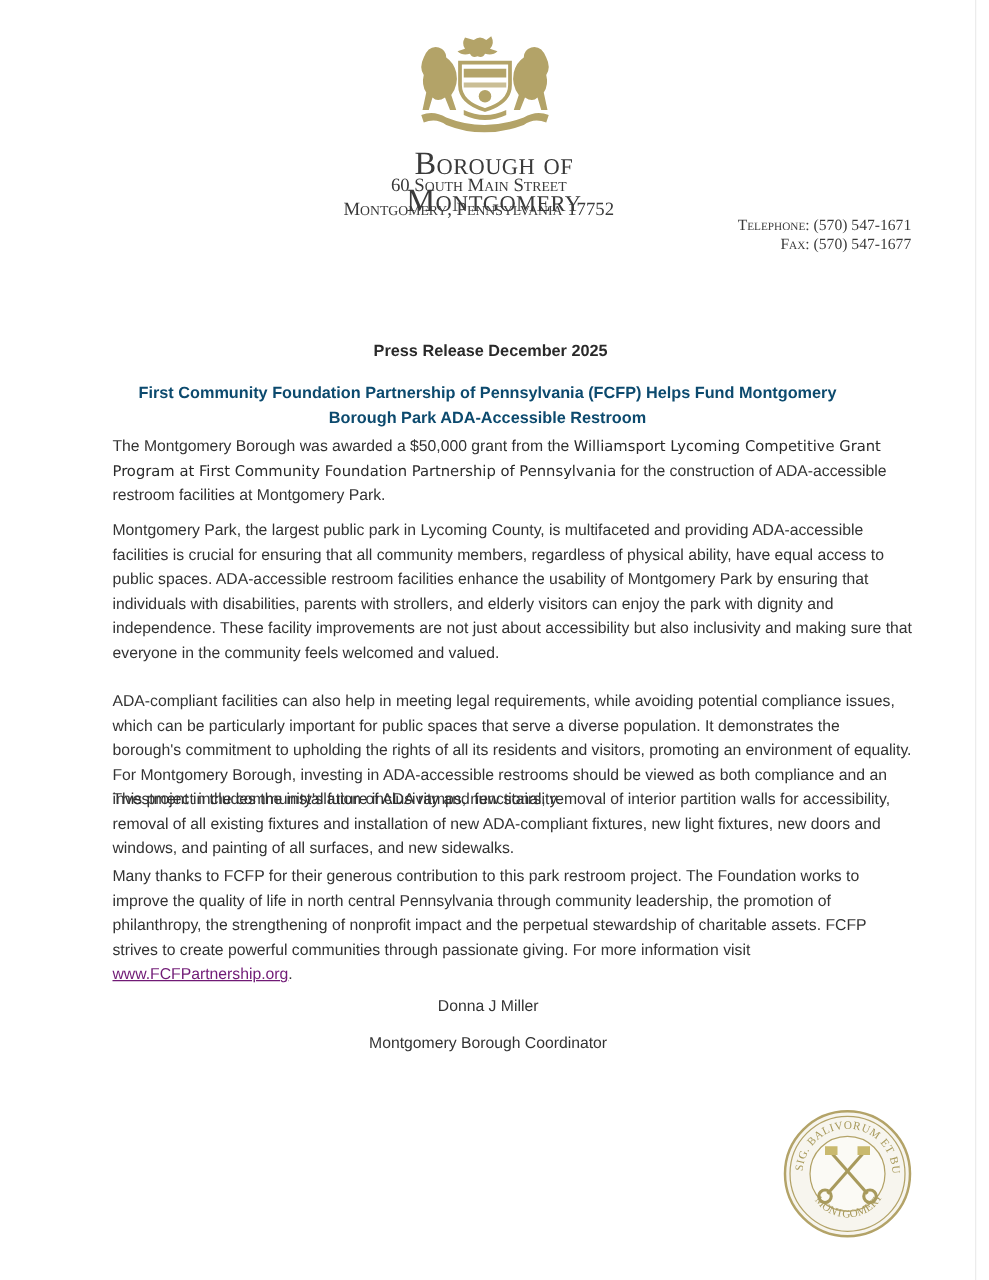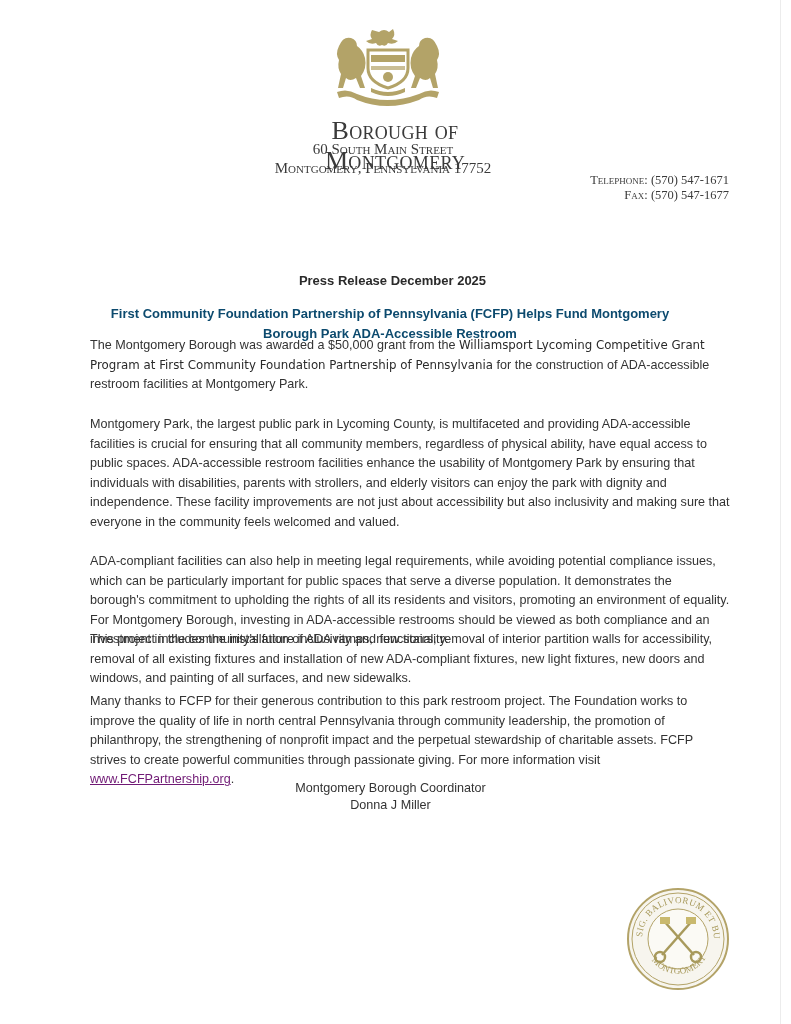--- a/index.html
+++ b/index.html
@@ -16,31 +16,31 @@
   .org-city { top: 160px; font-size: 15px; left: 248px; width: 270px; }
 
   .contact { position: absolute; right: 62px; text-align: center; font-family: "Liberation Serif", serif; font-variant: small-caps; color: #3a3a3a; font-size: 12.5px; }
   .tel { top: 173px; }
   .fax { top: 188px; }
 
   .release-date { position: absolute; top: 273px; left: 2px; width: 781px; text-align: center; font-weight: bold; font-size: 13px; color: #2a2a2a; }
   .headline { position: absolute; top: 304px; left: 95px; width: 590px; text-align: center; font-weight: bold; font-size: 13px; line-height: 19.5px; color: #0c4a6e; }
 
   .para { position: absolute; left: 90px; width: 640px; font-size: 12.6px; line-height: 19.6px; color: #333; }
-  .p1 { top: 336px; }
+  .p1 { top: 348px; }
   .p2 { top: 415px; }
   .p3 { top: 552px; }
   .p4 { top: 630px; }
   .p5 { top: 692px; }
   .grant-name { font-family: "DejaVu Sans", sans-serif; font-size: 11.8px; color: #2a2a2a; }
   .link { color: #701a75; text-decoration: underline; }
 
   .sig { position: absolute; left: 0; width: 781px; text-align: center; font-size: 12.6px; color: #333; }
   .sig-name { top: 798px; }
-  .sig-title { top: 781px; }
+  .sig-title { top: 827px; }
 
   .seal { position: absolute; left: 626px; top: 887px; width: 104px; height: 104px; }
 </style>
 </head>
 <body>
 
 <div class="edge-line"></div>
 
 <svg class="crest" viewBox="0 0 114 78">
   <g fill="#b3a368">

